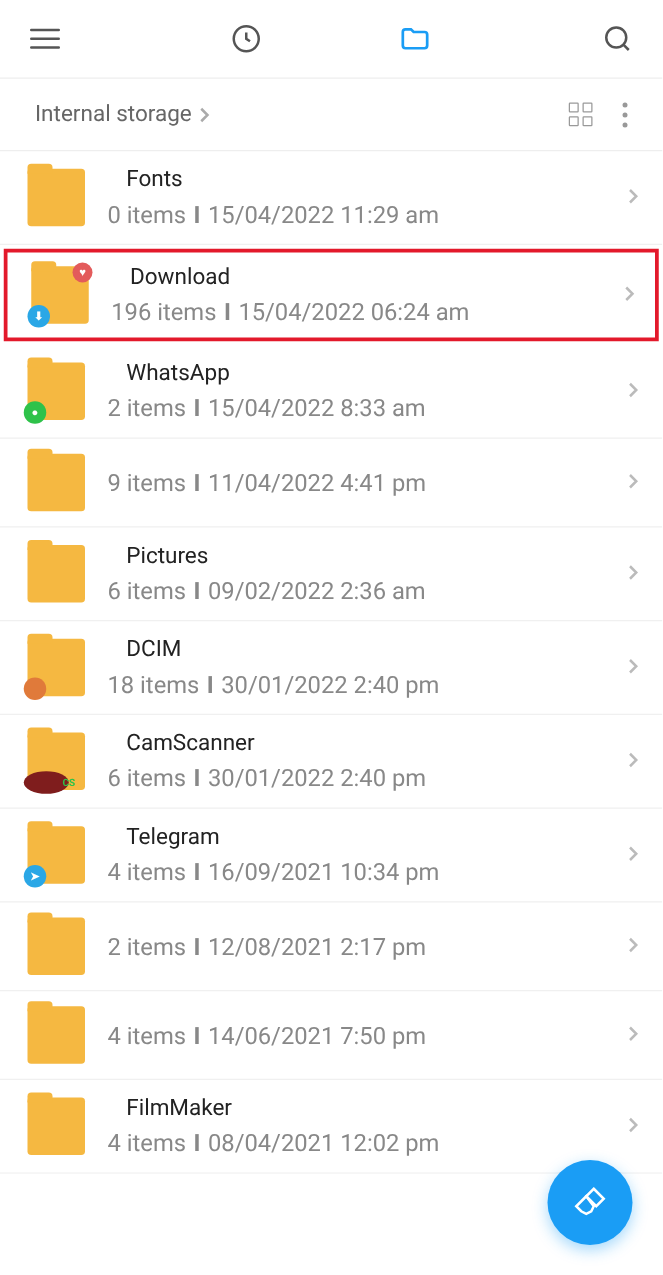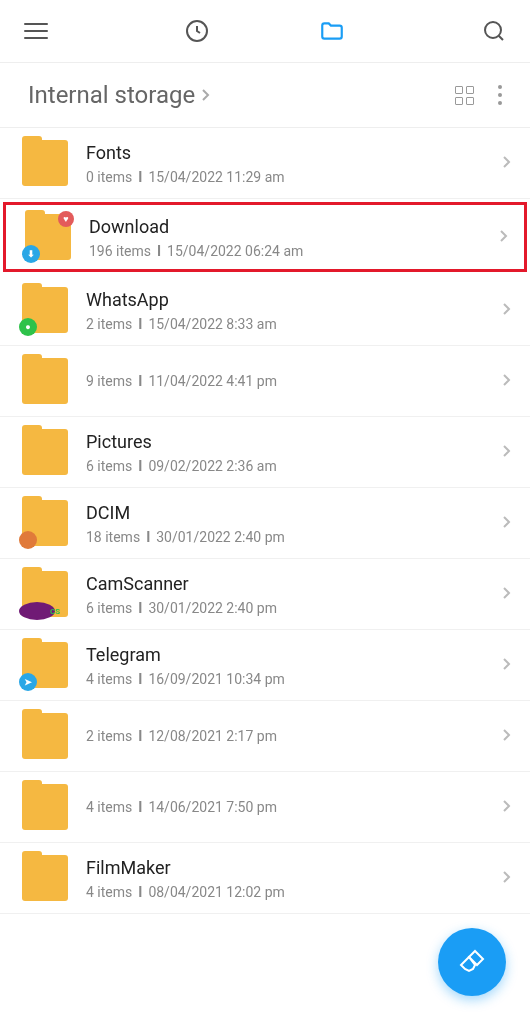--- a/index.html
+++ b/index.html
@@ -42,21 +42,21 @@
       align-items: center;
       justify-content: space-between;
       padding: 18px 28px 18px 28px;
       border-bottom: 1px solid #eee;
     }
     .breadcrumb {
       display: flex;
       align-items: center;
       gap: 6px;
       color: #666;
-      font-size: 24px;
+      font-size: 18px;
     }
     .header-actions {
       display: flex;
       align-items: center;
       gap: 24px;
     }
     .grid-icon {
       display: grid;
       grid-template-columns: repeat(2, 8px);
       grid-template-rows: repeat(2, 8px);
@@ -135,23 +135,24 @@
       height: 18px;
     }
     .folder-info {
       flex: 1;
       margin-left: 18px;
     }
     .folder-name {
       font-size: 18px;
       color: #222;
       margin-bottom: 6px;
+      margin-left: 15px;
     }
     .folder-meta {
-      font-size: 14px;
+      font-size: 19px;
       color: #888;
       display: flex;
       align-items: center;
       gap: 6px;
     }
     .folder-meta .sep {
       color: #888;
       font-weight: bold;
     }
     .chevron {
@@ -320,21 +321,21 @@
           <span>30/01/2022 2:40 pm</span>
         </div>
       </div>
       <div class="chevron"><svg width="10" height="16" viewBox="0 0 10 16">
           <path d="M2 3l5 5-5 5" stroke="#bbb" stroke-width="2" fill="none"></path>
         </svg></div>
     </div>
     <div class="folder-row">
       <div class="folder-icon-wrap">
         <div class="folder-icon"></div>
-        <div class="badge badge-bl" style="background: #701a75; color: rgb(46, 194, 74); font-size: 8px; font-weight: bold; padding-left: 36px;">CS</div>
+        <div class="badge badge-bl" style="background: #7f1d1d; color: rgb(46, 194, 74); font-size: 8px; font-weight: bold; padding-left: 36px;">CS</div>
       </div>
       <div class="folder-info">
         <div class="folder-name">CamScanner</div>
         <div class="folder-meta">
           <span>6 items</span>
           <span class="sep">I</span>
           <span>30/01/2022 2:40 pm</span>
         </div>
       </div>
       <div class="chevron"><svg width="10" height="16" viewBox="0 0 10 16">

